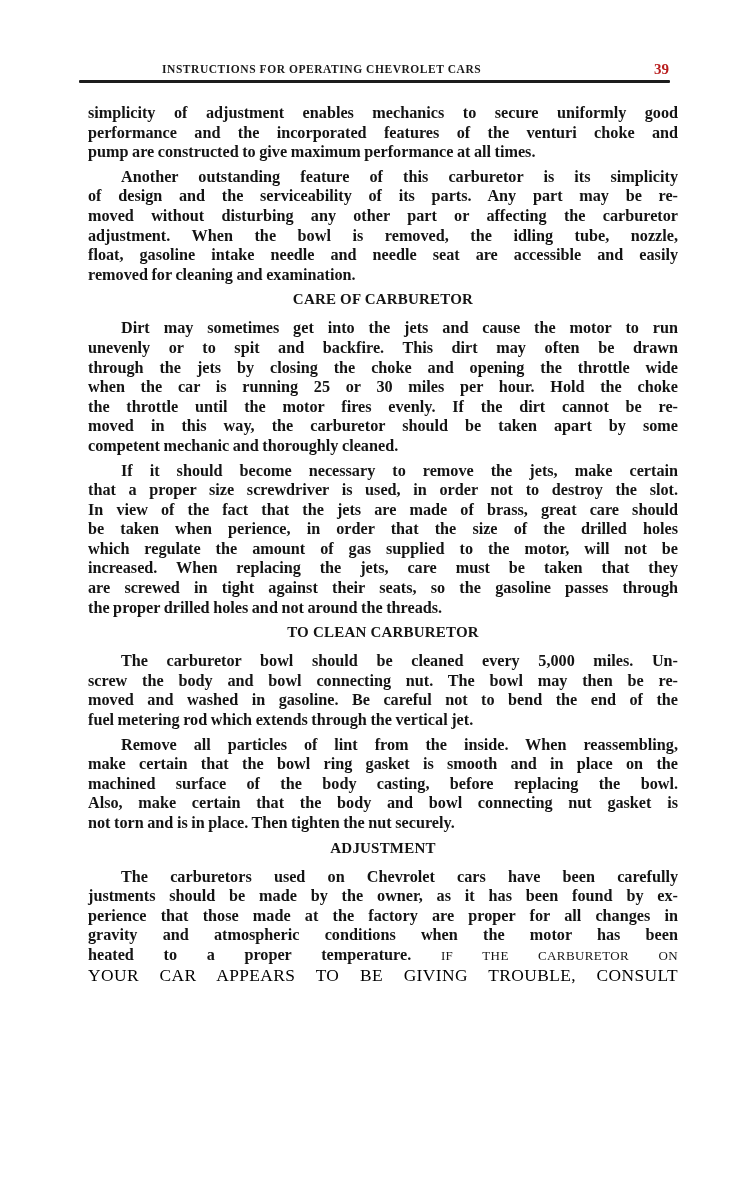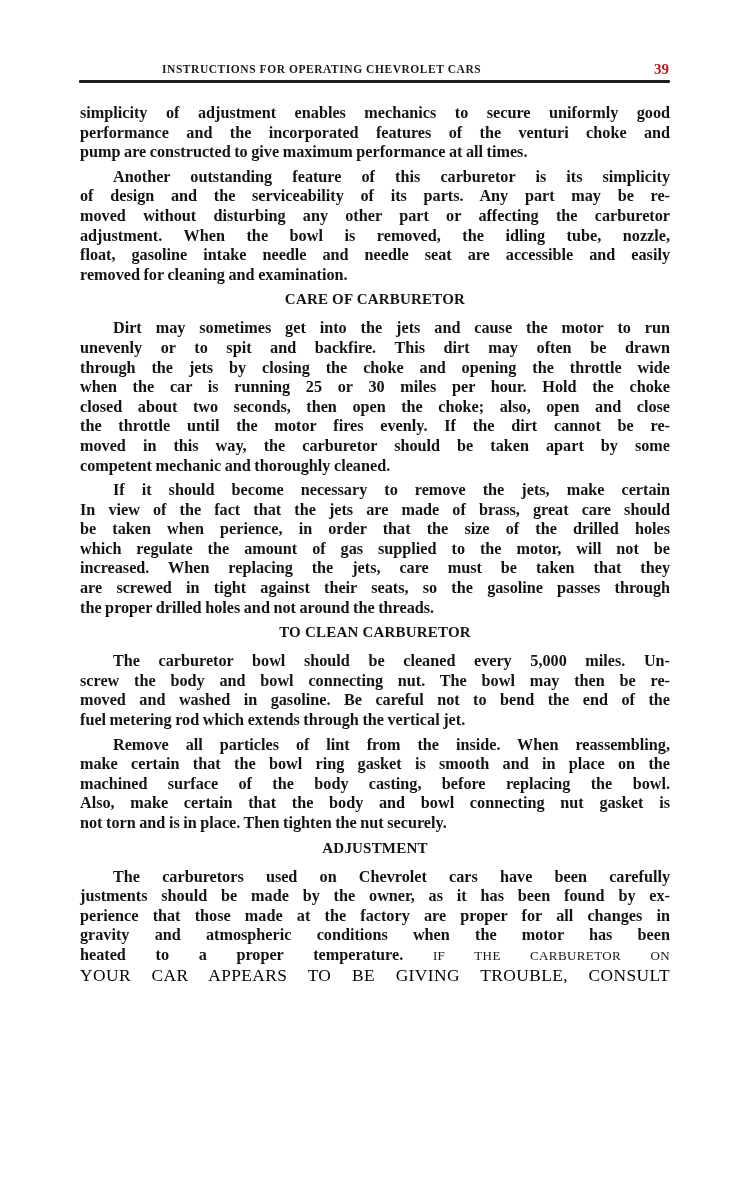--- a/index.html
+++ b/index.html
@@ -18,21 +18,21 @@
     color: #1a1a1a;
   }
   .page-number {
     position: absolute; right: 1px; top: -2px;
     font-size: 15px; font-weight: bold; color: #b91c1c;
   }
   .head-rule {
     position: absolute; top: 80px; left: -1px; width: 591px; height: 3px;
     background: #1c1c1c; border-radius: 1px;
   }
-  .body-text { position: absolute; top: 104px; left: 0; width: 590px; }
+  .body-text { position: absolute; top: 104px; left: 8px; width: 590px; }
   .line {
     display: block; height: 19.6px; line-height: 19.6px;
     font-size: 16.2px; font-weight: bold;
     text-align: justify; text-align-last: justify;
     white-space: nowrap; overflow: visible;
     word-spacing: -0.5px;
   }
   .line.last { text-align-last: left; }
   .line.indent { padding-left: 33px; }
   .para { margin-bottom: 5px; }
@@ -73,27 +73,27 @@
       <span class="line last">removed for cleaning and examination.</span>
     </div>
 
     <div>
       <span class="section-heading">CARE OF CARBURETOR</span>
       <div class="para">
         <span class="line indent">Dirt may sometimes get into the jets and cause the motor to run</span>
         <span class="line">unevenly or to spit and backfire.  This dirt may often be drawn</span>
         <span class="line">through the jets by closing the choke and opening the throttle wide</span>
         <span class="line">when the car is running 25 or 30 miles per hour.  Hold the choke</span>
-        <span class="line">closed about two seconds, then open the choke; also, open and close</span>
         <span class="line">the throttle until the motor fires evenly.  If the dirt cannot be re-</span>
         <span class="line">moved in this way, the carburetor should be taken apart by some</span>
         <span class="line last">competent mechanic and thoroughly cleaned.</span>
       </div>
       <div class="para">
         <span class="line indent">If it should become necessary to remove the jets, make certain</span>
+        <span class="line">that a proper size screwdriver is used, in order not to destroy the slot.</span>
         <span class="line">In view of the fact that the jets are made of brass, great care should</span>
         <span class="line">be taken when perience, in order that the size of the drilled holes</span>
         <span class="line">which regulate the amount of gas supplied to the motor, will not be</span>
         <span class="line">increased.  When replacing the jets, care must be taken that they</span>
         <span class="line">are screwed in tight against their seats, so the gasoline passes through</span>
         <span class="line last">the proper drilled holes and not around the threads.</span>
       </div>
     </div>
 
     <div>

